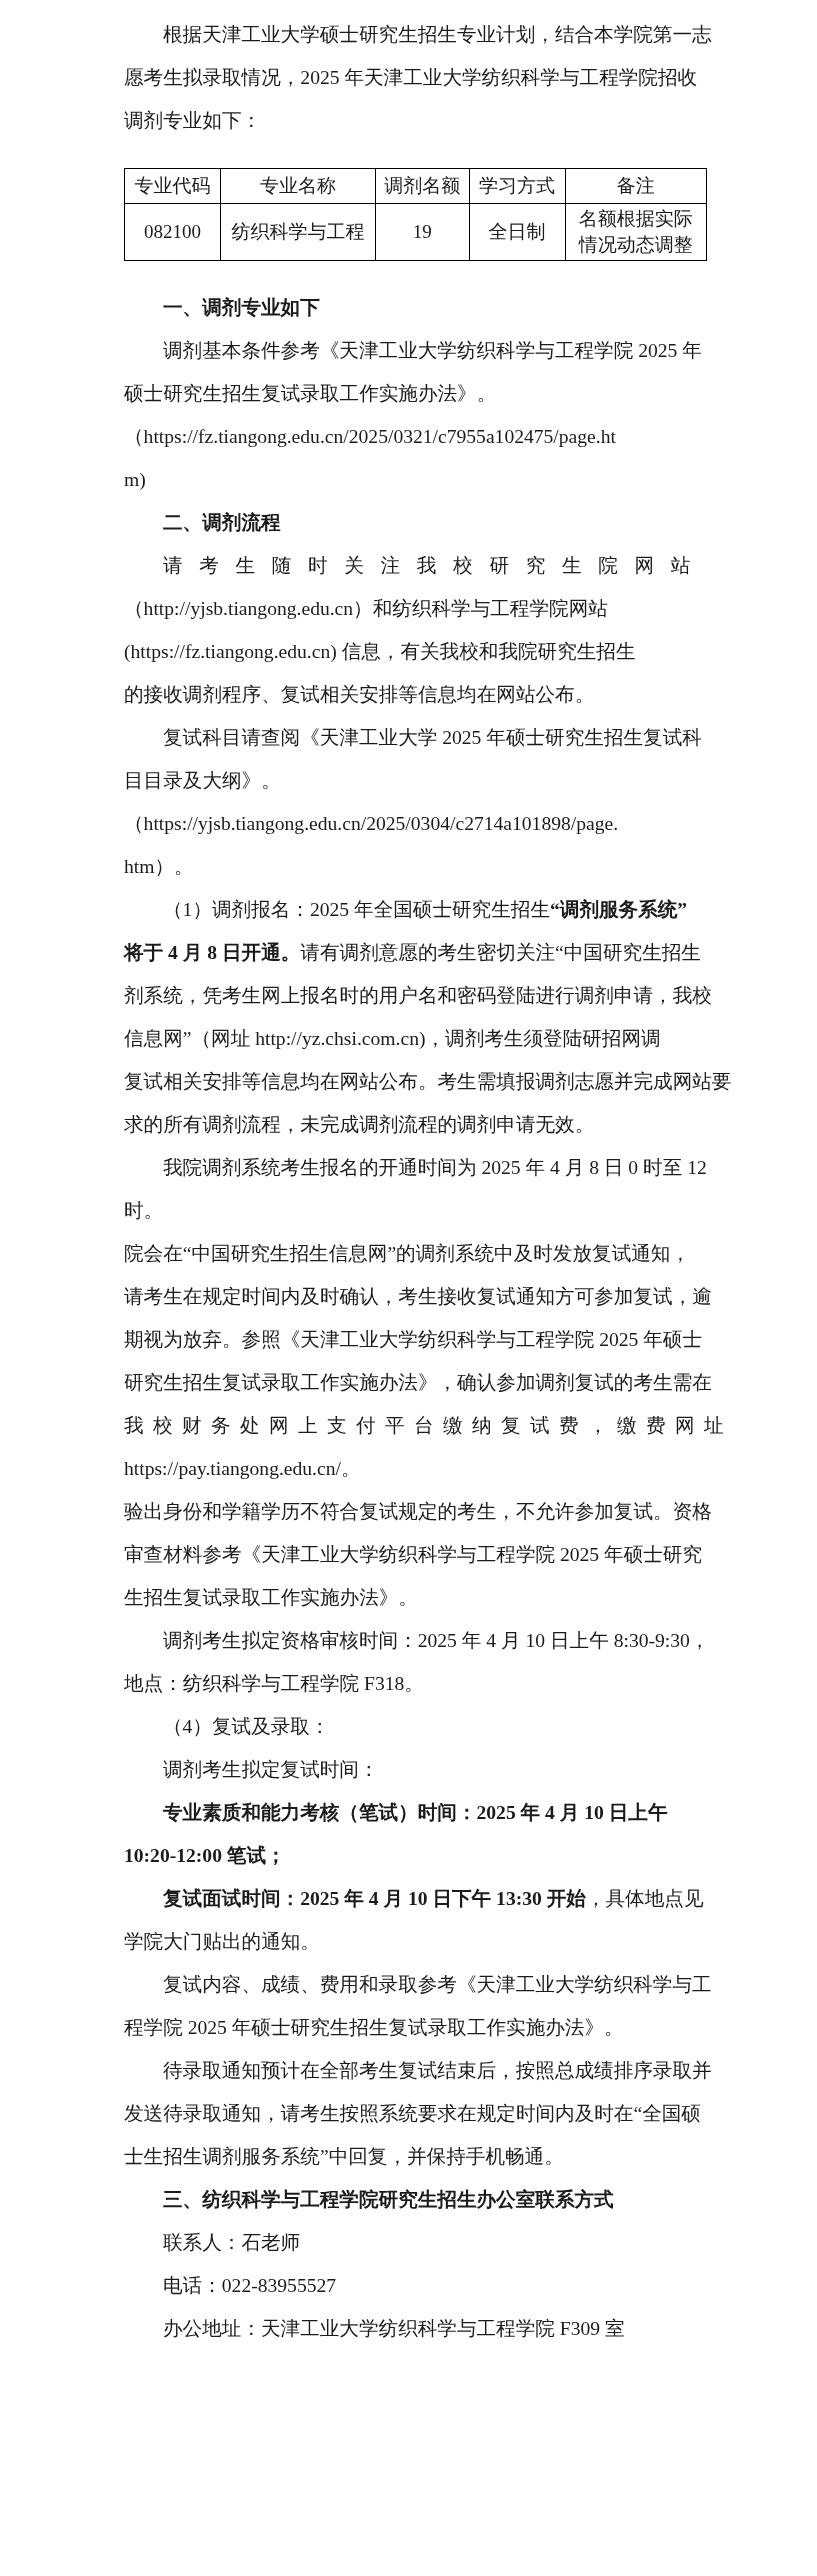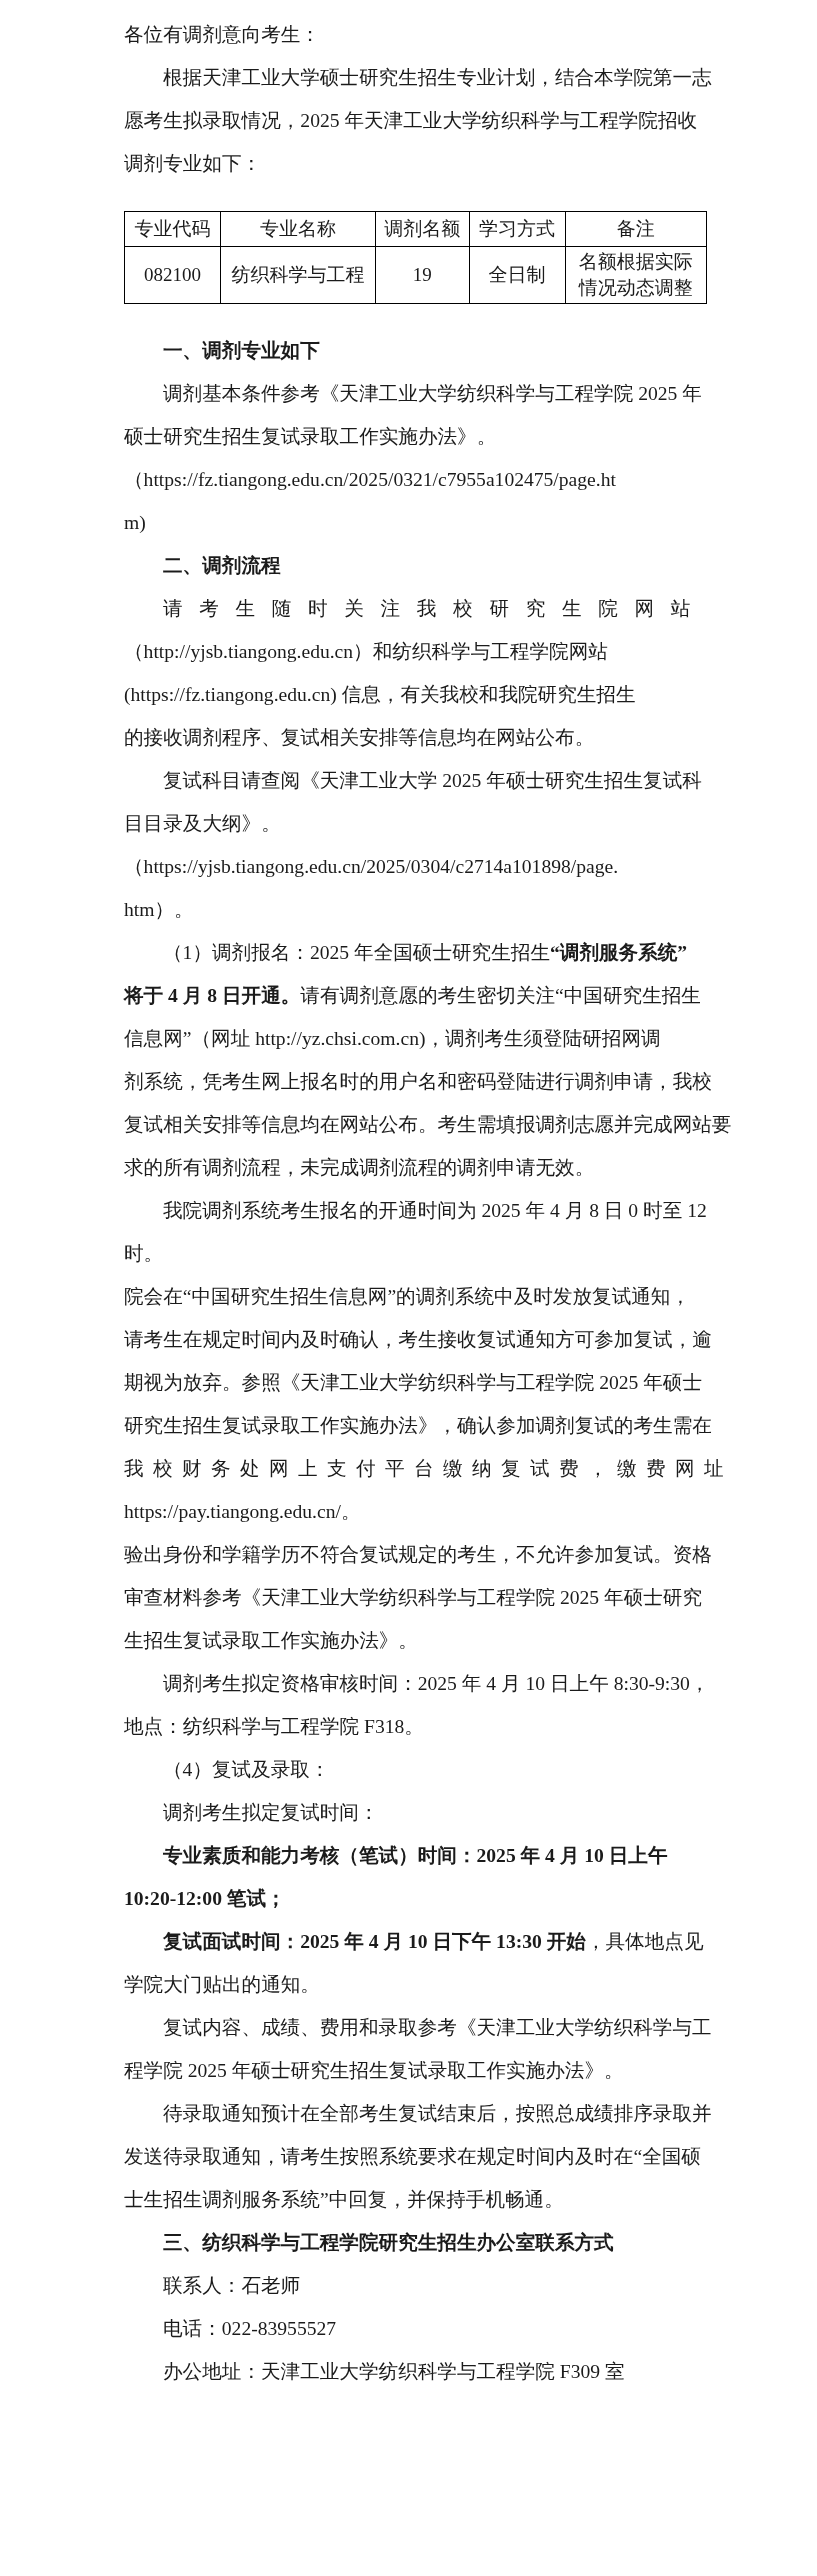--- a/index.html
+++ b/index.html
@@ -53,21 +53,20 @@
     padding: 4.1px 10.3px;
   }
 </style>
 </head>
 <body>
 
 <div class="page">
 
 
   <div>
-      <div class="line"><span>各位有调剂意向考生：</span></div>
       <div class="line indent"><span>根据天津工业大学硕士研究生招生专业计划，结合本学院第一志</span></div>
       <div class="line"><span>愿考生拟录取情况，2025 年天津工业大学纺织科学与工程学院招收</span></div>
       <div class="line"><span>调剂专业如下：</span></div>
     </div>
 
   <table class="quota">
     <colgroup>
       <col style="width:16.5%">
       <col style="width:26.6%">
       <col style="width:16.1%">
@@ -104,22 +103,22 @@
       <div class="line indent sp-wide"><span>请考生随时关注我校研究生院网站</span></div>
       <div class="line"><span>（http://yjsb.tiangong.edu.cn）和纺织科学与工程学院网站</span></div>
       <div class="line"><span>(https://fz.tiangong.edu.cn) 信息，有关我校和我院研究生招生</span></div>
       <div class="line"><span>的接收调剂程序、复试相关安排等信息均在网站公布。</span></div>
       <div class="line indent"><span>复试科目请查阅《天津工业大学 2025 年硕士研究生招生复试科</span></div>
       <div class="line"><span>目目录及大纲》。</span></div>
       <div class="line"><span>（https://yjsb.tiangong.edu.cn/2025/0304/c2714a101898/page.</span></div>
       <div class="line"><span>htm）。</span></div>
       <div class="line indent"><span>（1）调剂报名：2025 年全国硕士研究生招生</span><span class="bold">“调剂服务系统”</span></div>
       <div class="line"><span class="bold">将于 4 月 8 日开通。</span><span>请有调剂意愿的考生密切关注“中国研究生招生</span></div>
+      <div class="line"><span>剂系统，凭考生网上报名时的用户名和密码登陆进行调剂申请，我校</span></div>
       <div class="line"><span>信息网”（网址 http://yz.chsi.com.cn)，调剂考生须登陆研招网调</span></div>
-      <div class="line"><span>剂系统，凭考生网上报名时的用户名和密码登陆进行调剂申请，我校</span></div>
       <div class="line"><span>复试相关安排等信息均在网站公布。考生需填报调剂志愿并完成网站要</span></div>
       <div class="line"><span>求的所有调剂流程，未完成调剂流程的调剂申请无效。</span></div>
       <div class="line indent"><span>我院调剂系统考生报名的开通时间为 2025 年 4 月 8 日 0 时至 12</span></div>
       <div class="line"><span>时。</span></div>
       <div class="line"><span>院会在“中国研究生招生信息网”的调剂系统中及时发放复试通知，</span></div>
       <div class="line"><span>请考生在规定时间内及时确认，考生接收复试通知方可参加复试，逾</span></div>
       <div class="line"><span>期视为放弃。参照《天津工业大学纺织科学与工程学院 2025 年硕士</span></div>
       <div class="line"><span>研究生招生复试录取工作实施办法》，确认参加调剂复试的考生需在</span></div>
       <div class="line sp-mid"><span>我校财务处网上支付平台缴纳复试费，缴费网址</span></div>
       <div class="line"><span>https://pay.tiangong.edu.cn/。</span></div>

